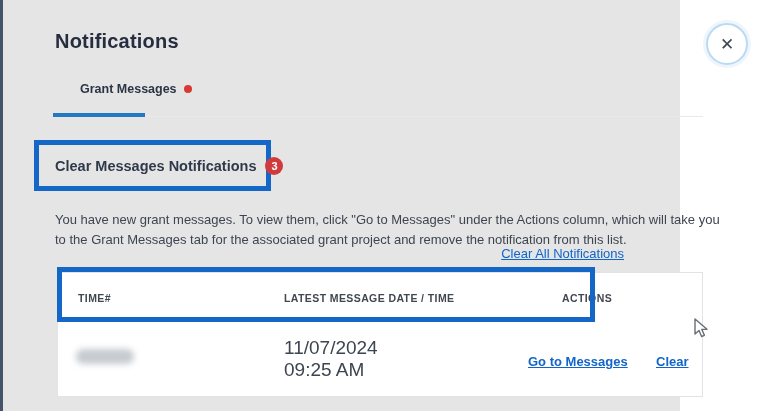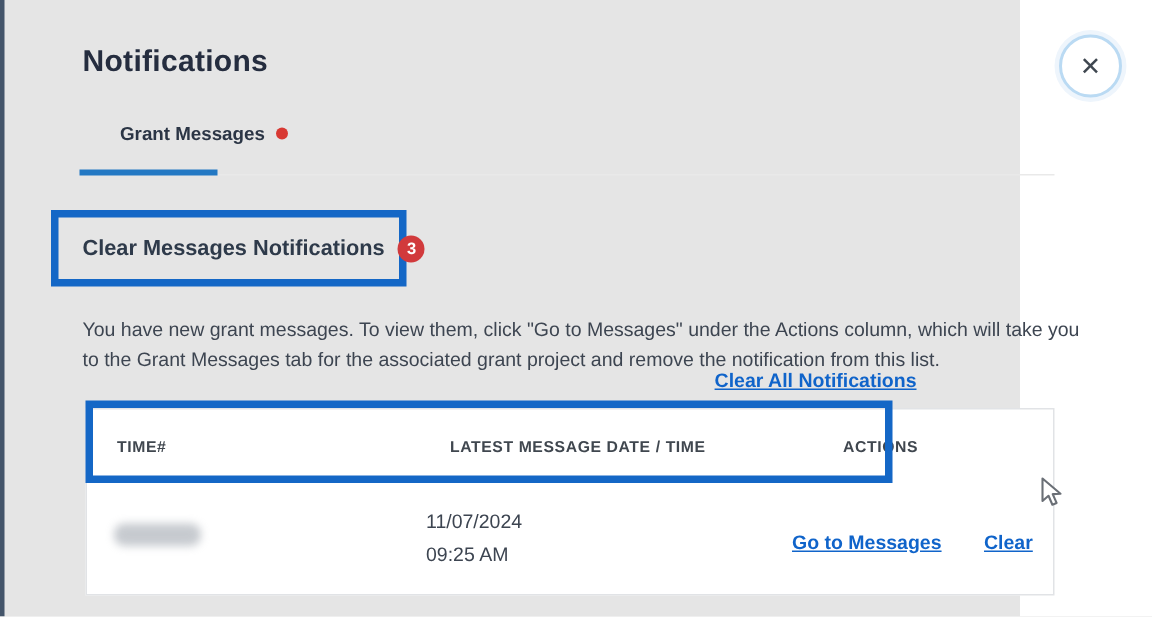--- a/index.html
+++ b/index.html
@@ -29,33 +29,33 @@
   .hl-heading{left:34px;top:140px;width:237px;height:51px;}
   .hl-header{left:57px;top:267px;width:538px;height:55px;z-index:3;}
 
   .section-heading{position:absolute;left:55px;top:157px;font-size:14.5px;font-weight:700;color:#2e3a4a;
     display:flex;align-items:center;gap:9px;}
   .badge{width:18px;height:18px;border-radius:50%;background:#d13a3c;color:#fff;font-size:11px;font-weight:700;
     display:inline-flex;align-items:center;justify-content:center;}
 
   .description{position:absolute;left:55px;top:194px;width:678px;font-size:13px;line-height:19.5px;color:var(--body);margin-top:16px;}
 
-  .clear-all{position:absolute;right:69px;top:246px;font-size:13px;font-weight:700;color:var(--link);
+  .clear-all{position:absolute;right:56px;top:246px;font-size:13px;font-weight:400;color:var(--link);
     text-decoration:underline;cursor:pointer;text-align:right;}
 
   .card{position:absolute;left:57px;top:272px;width:646px;height:125px;background:#fff;
     border:1px solid var(--border);}
   .col-head{position:absolute;top:19px;font-size:10.5px;font-weight:700;letter-spacing:.4px;color:#40474f;}
   .col-grant{left:20px;}
-  .col-date{left:242px;}
+  .col-date{left:226px;}
   .col-actions{left:504px;}
 
   .redacted{position:absolute;left:18px;top:76px;width:58px;height:15px;border-radius:7px;
     background:#8f96a0;filter:blur(3px);opacity:.5;}
-  .cell-datetime{position:absolute;left:226px;top:64px;font-size:13px;line-height:22px;color:var(--body);}
+  .cell-datetime{position:absolute;left:226px;top:64px;font-size:19px;line-height:22px;color:var(--body);}
   .row-link{position:absolute;font-size:13px;font-weight:700;color:var(--link);text-decoration:underline;cursor:pointer;}
   .link-goto{left:470px;top:81px;}
   .link-clear{left:598px;top:81px;}
 
   .cursor{position:absolute;left:692px;top:317px;z-index:5;}
 </style>
 </head>
 <body>
 
 <div class="page">

